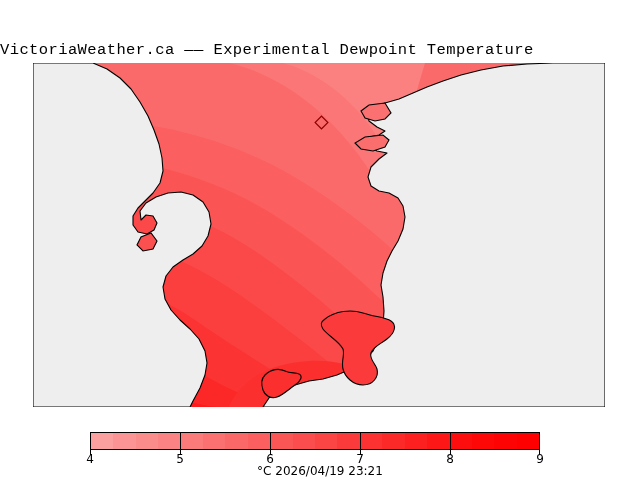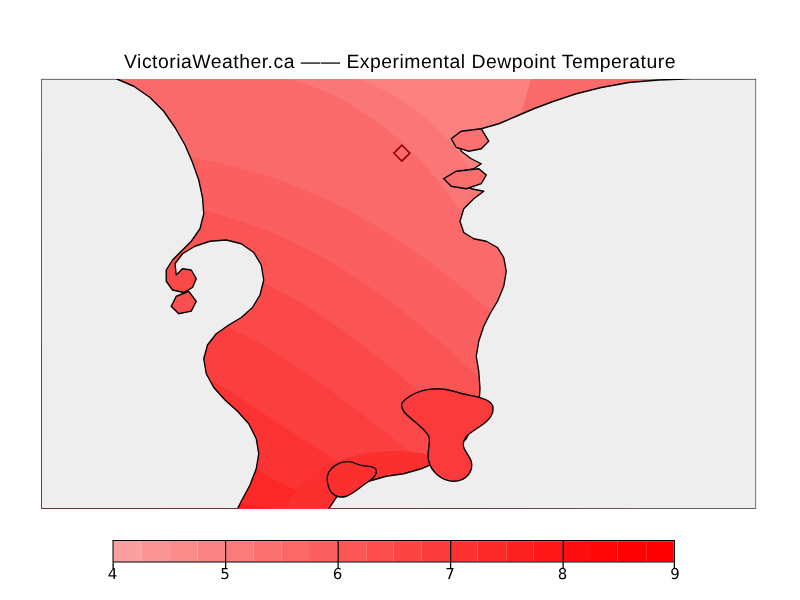--- a/index.html
+++ b/index.html
@@ -23,22 +23,21 @@
     height: 480px;
     background: #ffffff;
   }
 
   
   #title {
     position: absolute;
     left: 0;
     top: 41px;
     width: 640px;
-    text-align: center;
-    font-family: Liberation Sans, sans-serif;
+    font-family: Liberation Mono, monospace;
     font-size: 15.5px;
     letter-spacing: 0.4px;
     color: #000000;
     white-space: nowrap;
   }
 
   
   #map-panel {
     position: absolute;
     left: 33px;
@@ -315,14 +314,15 @@
   </div>
   <div id="colorbar-labels">
       <div class="cb-label" style="left: 90px;">4</div>
       <div class="cb-label" style="left: 180px;">5</div>
       <div class="cb-label" style="left: 270px;">6</div>
       <div class="cb-label" style="left: 360px;">7</div>
       <div class="cb-label" style="left: 450px;">8</div>
       <div class="cb-label" style="left: 540px;">9</div>
     </div>
 
+  <div id="caption">°C  2026/04/19 23:21</div>
 
 </div>
 
 </body></html>

